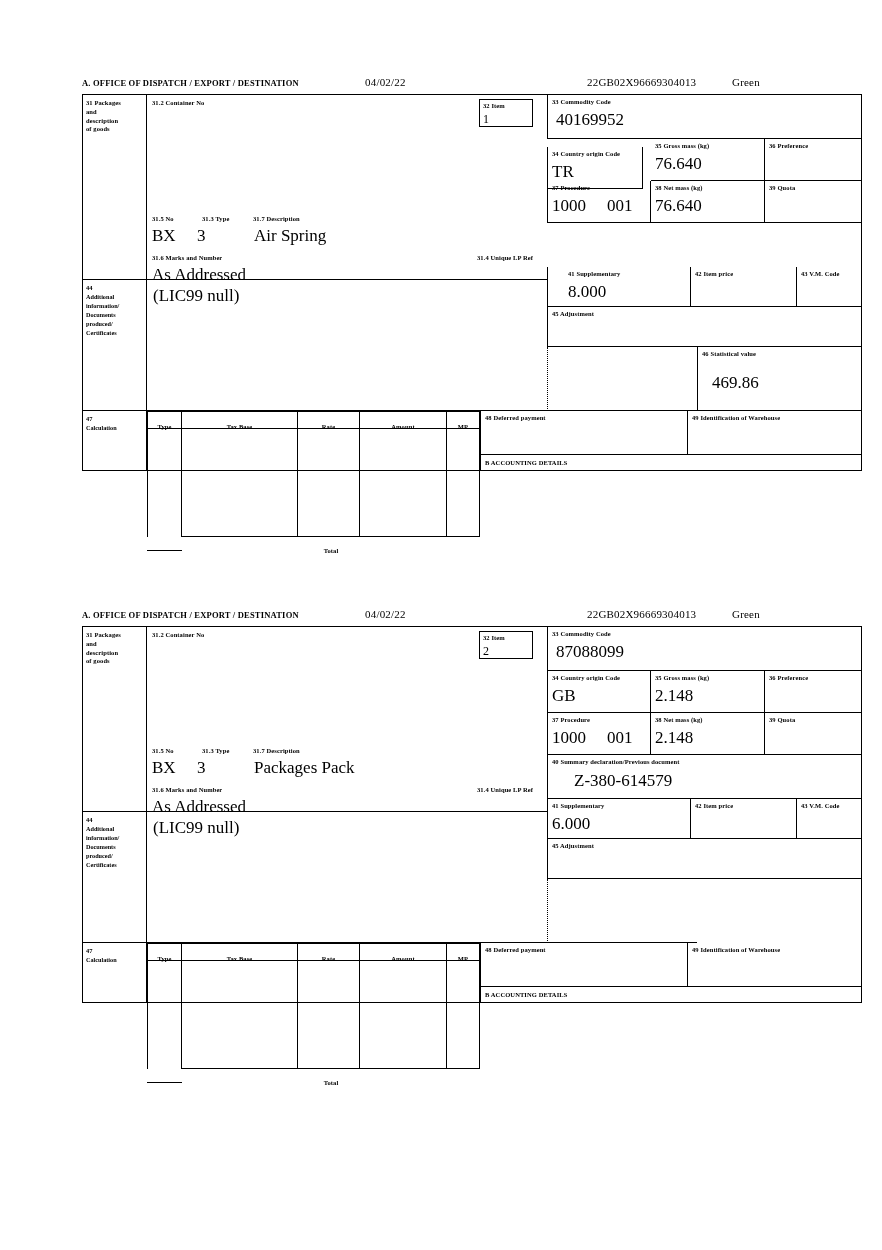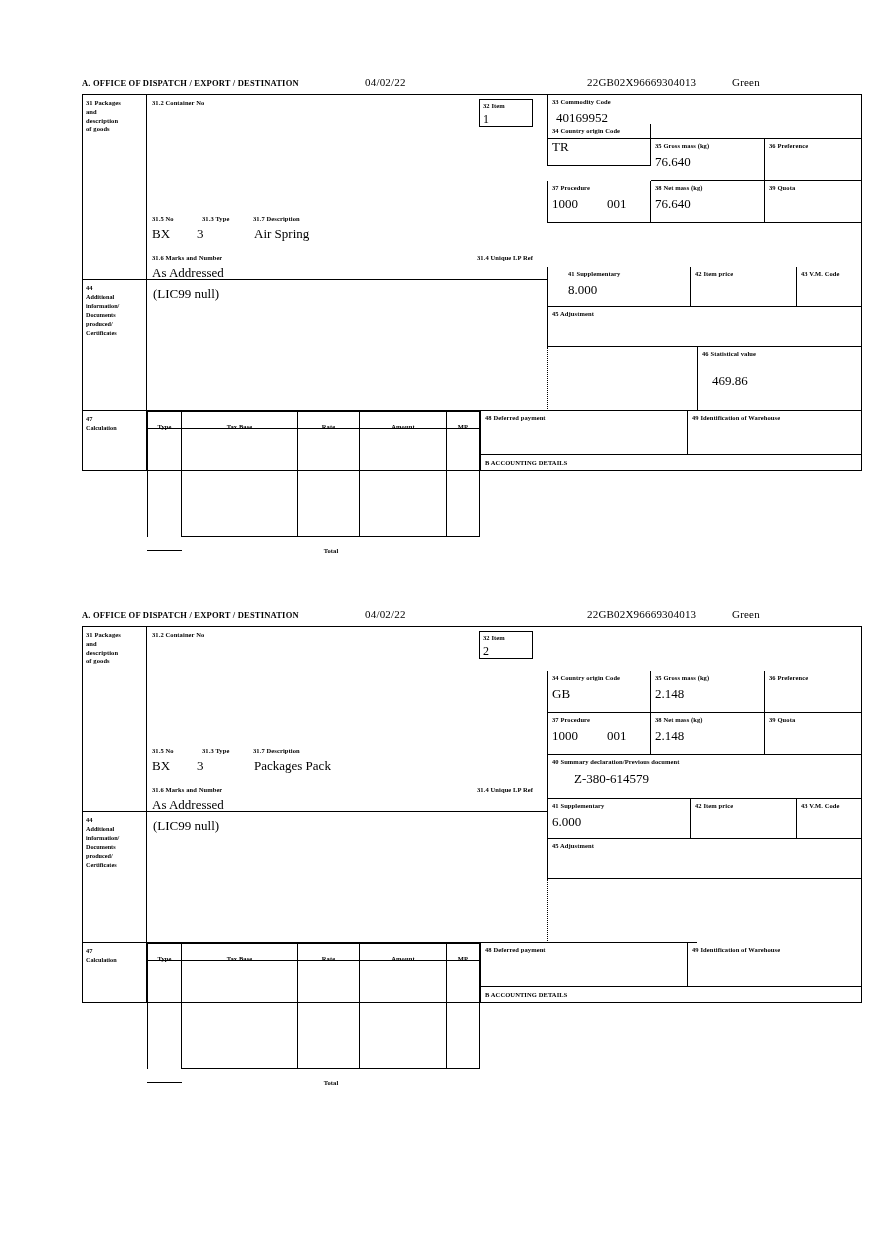--- a/index.html
+++ b/index.html
@@ -83,21 +83,21 @@
     font-weight: bold;
     line-height: 1.35;
     letter-spacing: 0.1px;
   }
   .lbl-sm {
     font-size: 6.2px;
     font-weight: bold;
     line-height: 1.45;
   }
   .val {
-    font-size: 13px;
+    font-size: 17px;
     font-family: "Liberation Serif", serif;
   }
   .val-sm {
     font-size: 10.5px;
   }
 
   .dotted-v {
     position: absolute;
     border-left: 1px dotted #000;
   }
@@ -166,21 +166,21 @@
         </div>
       </div>
 
       <div class="cell bb" style="left:0;top:0;width:464px;height:185px;"></div>
 
       <div class="cell bl bb" style="left:464px;top:0;width:314px;height:44px;padding:3px 0 0 4px;">
         <div class="lbl">33 Commodity Code</div>
         <div class="val" style="margin-top:3px;margin-left:4px;">40169952</div>
       </div>
 
-      <div class="cell bl bb br" style="left:464px;top:29px;width:104px;height:42px;padding:3px 0 0 4px;">
+      <div class="cell bl bb br" style="left:464px;top:52px;width:96px;height:42px;padding:3px 0 0 4px;">
         <div class="lbl">34 Country origin Code</div>
         <div class="val" style="margin-top:3px;">TR</div>
       </div>
       <div class="cell bb br" style="left:568px;top:44px;width:114px;height:42px;padding:3px 0 0 4px;">
         <div class="lbl">35 Gross mass (kg)</div>
         <div class="val" style="margin-top:3px;">76.640</div>
       </div>
       <div class="cell bb" style="left:682px;top:44px;width:96px;height:42px;padding:3px 0 0 4px;">
         <div class="lbl">36 Preference</div>
         <div class="val" style="margin-top:3px;"></div>
@@ -339,20 +339,24 @@
           <span class="lbl" style="position:absolute;left:325px;top:0;">31.4 Unique LP Ref</span>
         </div>
         <div style="position:relative;height:14px;">
           <span class="val" style="position:absolute;left:0;top:0;">As Addressed</span>
           <span class="val" style="position:absolute;left:325px;top:0;"></span>
         </div>
       </div>
 
       <div class="cell bb" style="left:0;top:0;width:464px;height:185px;"></div>
 
+      <div class="cell bl bb" style="left:464px;top:0;width:314px;height:44px;padding:3px 0 0 4px;">
+        <div class="lbl">33 Commodity Code</div>
+        <div class="val" style="margin-top:3px;margin-left:4px;">87088099</div>
+      </div>
 
       <div class="cell bl bb br" style="left:464px;top:44px;width:104px;height:42px;padding:3px 0 0 4px;">
         <div class="lbl">34 Country origin Code</div>
         <div class="val" style="margin-top:3px;">GB</div>
       </div>
       <div class="cell bb br" style="left:568px;top:44px;width:114px;height:42px;padding:3px 0 0 4px;">
         <div class="lbl">35 Gross mass (kg)</div>
         <div class="val" style="margin-top:3px;">2.148</div>
       </div>
       <div class="cell bb" style="left:682px;top:44px;width:96px;height:42px;padding:3px 0 0 4px;">

